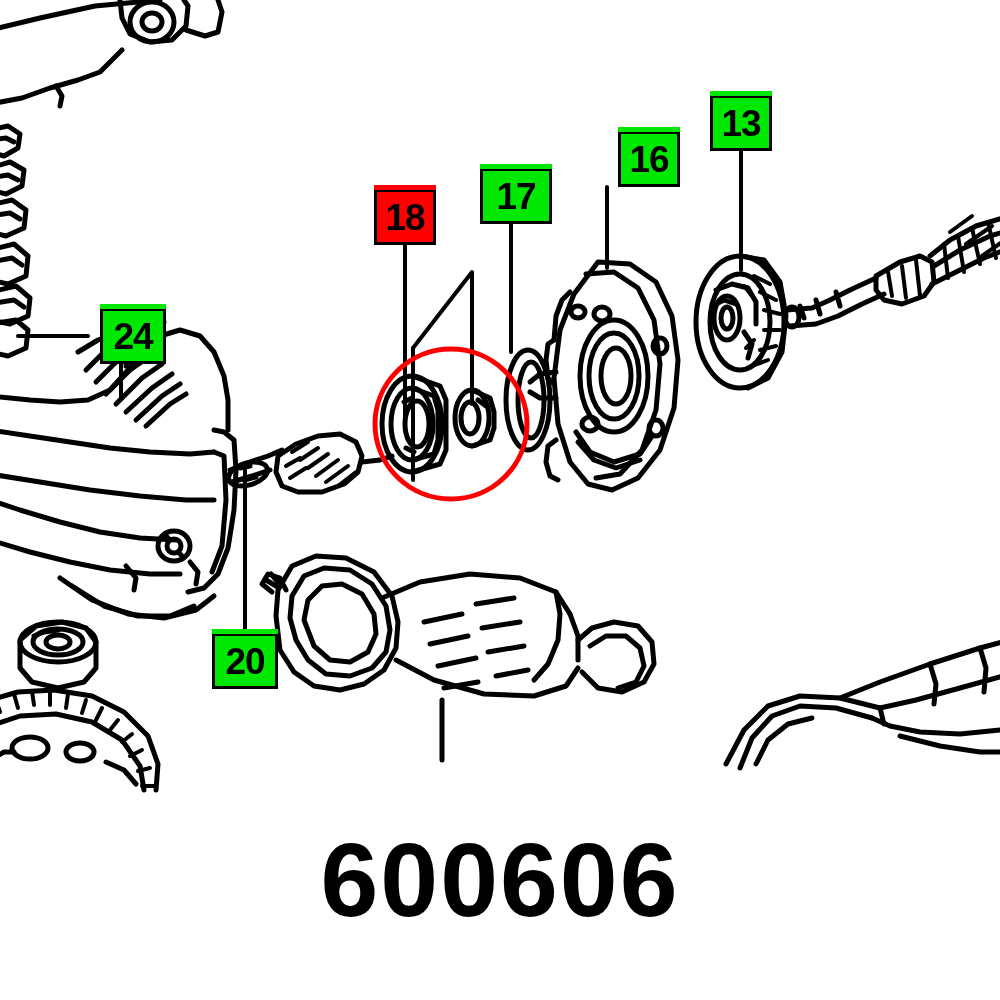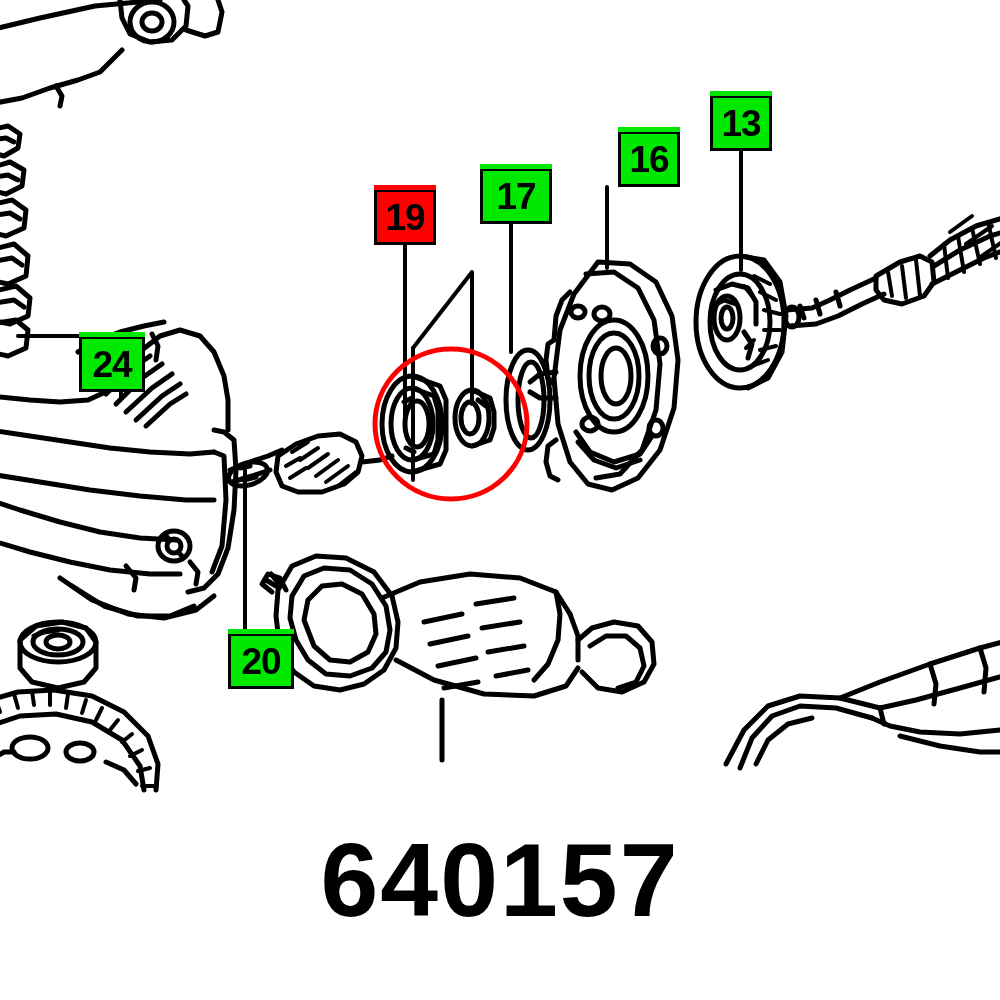--- a/index.html
+++ b/index.html
@@ -348,28 +348,28 @@
     <span>16</span>
   </div>
 
   <div class="callout green" style="left:480px; top:168px; width:72px; height:56px;">
     <span class="cap"></span>
     <span>17</span>
   </div>
 
   <div class="callout red" style="left:374px; top:189px; width:62px; height:56px;">
     <span class="cap"></span>
-    <span>19</span>
-  </div>
-
-  <div class="callout green" style="left:79px; top:308px; width:66px; height:56px;margin-top:28px;">
+    <span>18</span>
+  </div>
+
+  <div class="callout green" style="left:100px; top:308px; width:66px; height:56px;">
     <span class="cap"></span>
     <span>24</span>
   </div>
 
-  <div class="callout green" style="left:228px; top:633px; width:66px; height:56px;justify-content:center;">
+  <div class="callout green" style="left:212px; top:633px; width:66px; height:56px;justify-content:center;">
     <span class="cap"></span>
     <span>20</span>
   </div>
 
-  <div id="caption">640157</div>
+  <div id="caption">600606</div>
 
 </div>
 
 </body></html>

